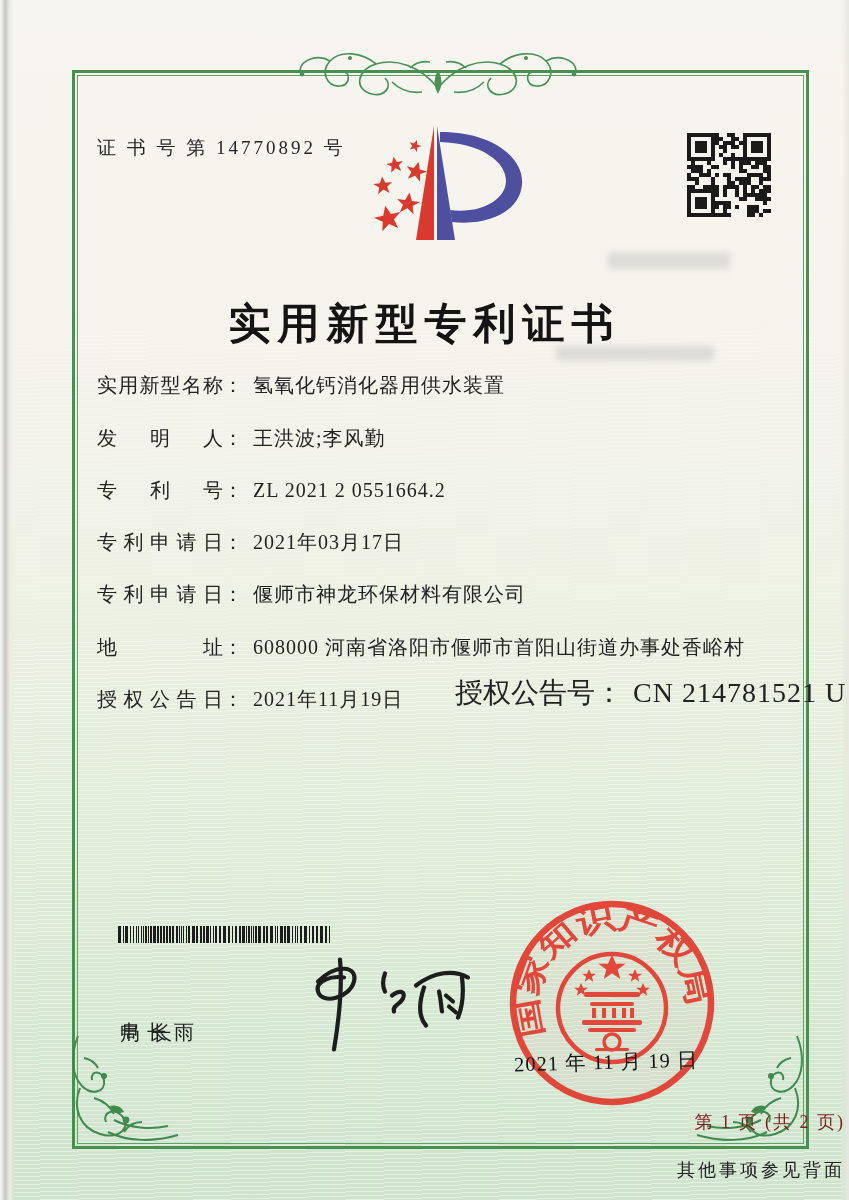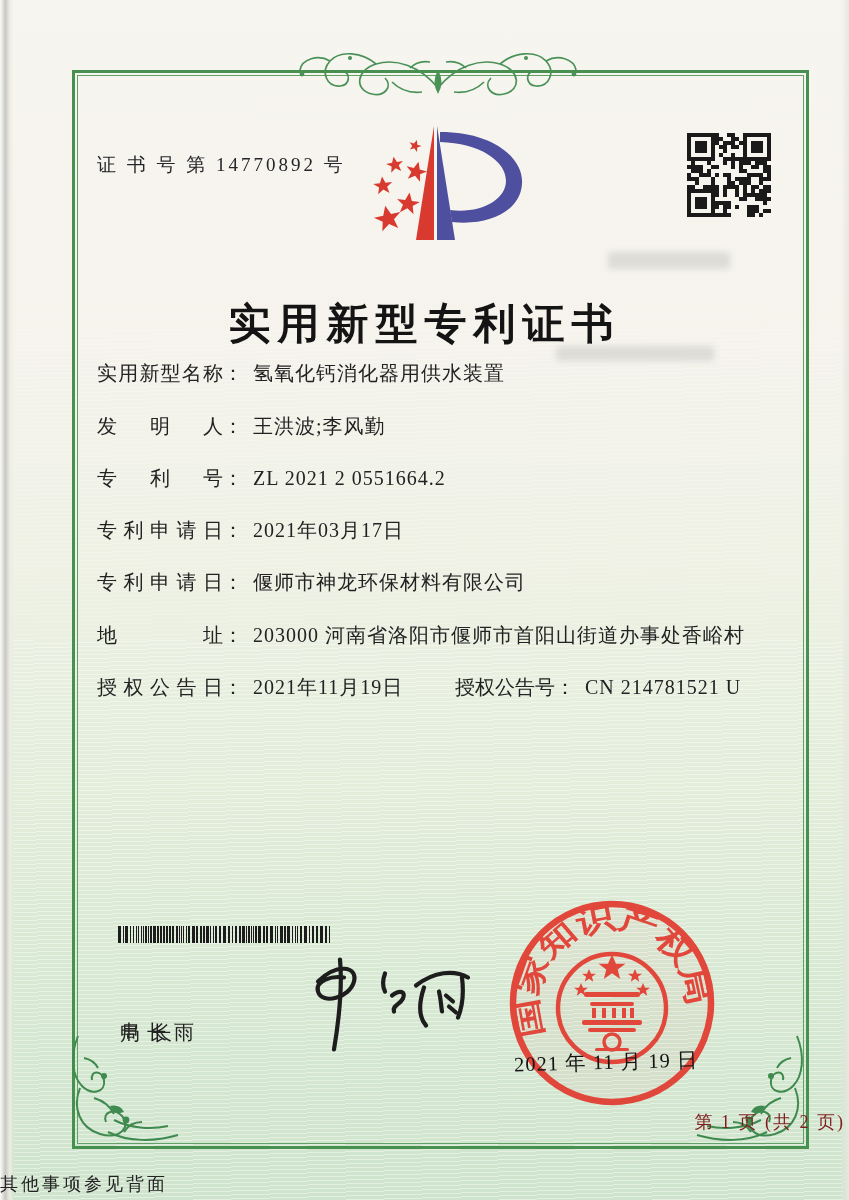--- a/index.html
+++ b/index.html
@@ -17,40 +17,40 @@
     background:linear-gradient(270deg,#e7e7e0 0%,rgba(255,255,255,0) 100%);}
   
   .waves-low{left:14px;top:640px;width:829px;height:560px;opacity:.55;
     background:repeating-linear-gradient(178.5deg,rgba(255,255,255,.75) 0 1px,rgba(255,255,255,0) 1px 4px);}
   .waves-mid{left:14px;top:330px;width:829px;height:310px;opacity:.25;
     background:repeating-linear-gradient(178.5deg,rgba(255,255,255,.7) 0 1px,rgba(255,255,255,0) 1px 4px);}
   
   .frame{left:72px;top:70px;width:731px;height:1073px;border:3px solid #48904f;}
   .frame-inner{position:absolute;left:2px;top:2px;right:2px;bottom:2px;border:1px solid #61a168;}
   
-  .cert-no{left:97px;top:152px;font-size:19px;letter-spacing:3px;color:#26262a;}
+  .cert-no{left:97px;top:135px;font-size:19px;letter-spacing:3px;color:#26262a;}
   .title{left:0;top:254px;width:849px;text-align:center;font-size:42px;font-weight:bold;
     letter-spacing:7px;color:#141414;margin-top:42px;}
   
   .smudge{background:#8a8a90;filter:blur(3px);opacity:.22;border-radius:2px;}
   
-  .row{left:97px;font-size:20px;white-space:nowrap;color:#222;}
+  .row{left:97px;font-size:20px;white-space:nowrap;color:#222;margin-top:12px;}
   .flabel{display:inline-block;width:126px;text-align:justify;text-align-last:justify;}
   .colon{display:inline-block;margin-right:10px;}
   .fvalue{letter-spacing:1px;}
-  .row-sub{left:455px;font-size:20px;white-space:nowrap;color:#222;}
+  .row-sub{left:455px;font-size:28px;white-space:nowrap;color:#222;}
   
   .paras{left:97px;top:705px;width:663px;font-size:19.5px;line-height:37px;text-align:justify;color:#222;}
   .paras p{margin:0;text-indent:2em;}
   
   .director-title{left:120px;top:984px;font-size:20px;letter-spacing:12px;color:#222;margin-top:36px;}
   .director-name{left:120px;top:1019px;font-size:20px;letter-spacing:7px;color:#222;}
   .seal-date{left:514px;top:1048px;font-size:20.5px;letter-spacing:1px;color:#141414;transform:rotate(-1.5deg);}
   .page-no{left:0;top:1110px;width:845px;text-align:right;font-size:18px;letter-spacing:2px;color:#7f1d1d;}
-  .footer-note{left:0;top:1158px;width:845px;text-align:left;font-size:18px;letter-spacing:3px;color:#222;margin-top:14px;}
+  .footer-note{left:0;top:1158px;width:845px;text-align:right;font-size:18px;letter-spacing:3px;color:#222;}
 </style>
 </head>
 <body>
 
 <div class="abs scan-left"></div>
 <div class="abs scan-right"></div>
 <div class="abs waves-mid"></div>
 <div class="abs waves-low"></div>
 
 <div class="abs frame">
@@ -396,21 +396,21 @@
 <div class="abs row" style="top:465px">
   <span class="flabel">专利号</span><span class="colon">：</span><span class="fvalue">ZL 2021 2 0551664.2</span>
 </div>
 <div class="abs row" style="top:517px">
   <span class="flabel">专利申请日</span><span class="colon">：</span><span class="fvalue">2021年03月17日</span>
 </div>
 <div class="abs row" style="top:569px">
   <span class="flabel">专利申请日</span><span class="colon">：</span><span class="fvalue">偃师市神龙环保材料有限公司</span>
 </div>
 <div class="abs row" style="top:622px">
-  <span class="flabel">地址</span><span class="colon">：</span><span class="fvalue">203000 河南省洛阳市偃师市首阳山街道办事处香峪村</span>
+  <span class="flabel">地址</span><span class="colon">：</span><span class="fvalue">608000 河南省洛阳市偃师市首阳山街道办事处香峪村</span>
 </div>
 <div class="abs row" style="top:674px">
   <span class="flabel">授权公告日</span><span class="colon">：</span><span class="fvalue">2021年11月19日</span>
 </div>
 <div class="abs row-sub" style="top:674px">
   <span>授权公告号</span><span class="colon">：</span><span class="fvalue">CN 214781521 U</span>
 </div>
 
 <div class="abs paras">
 </div>

